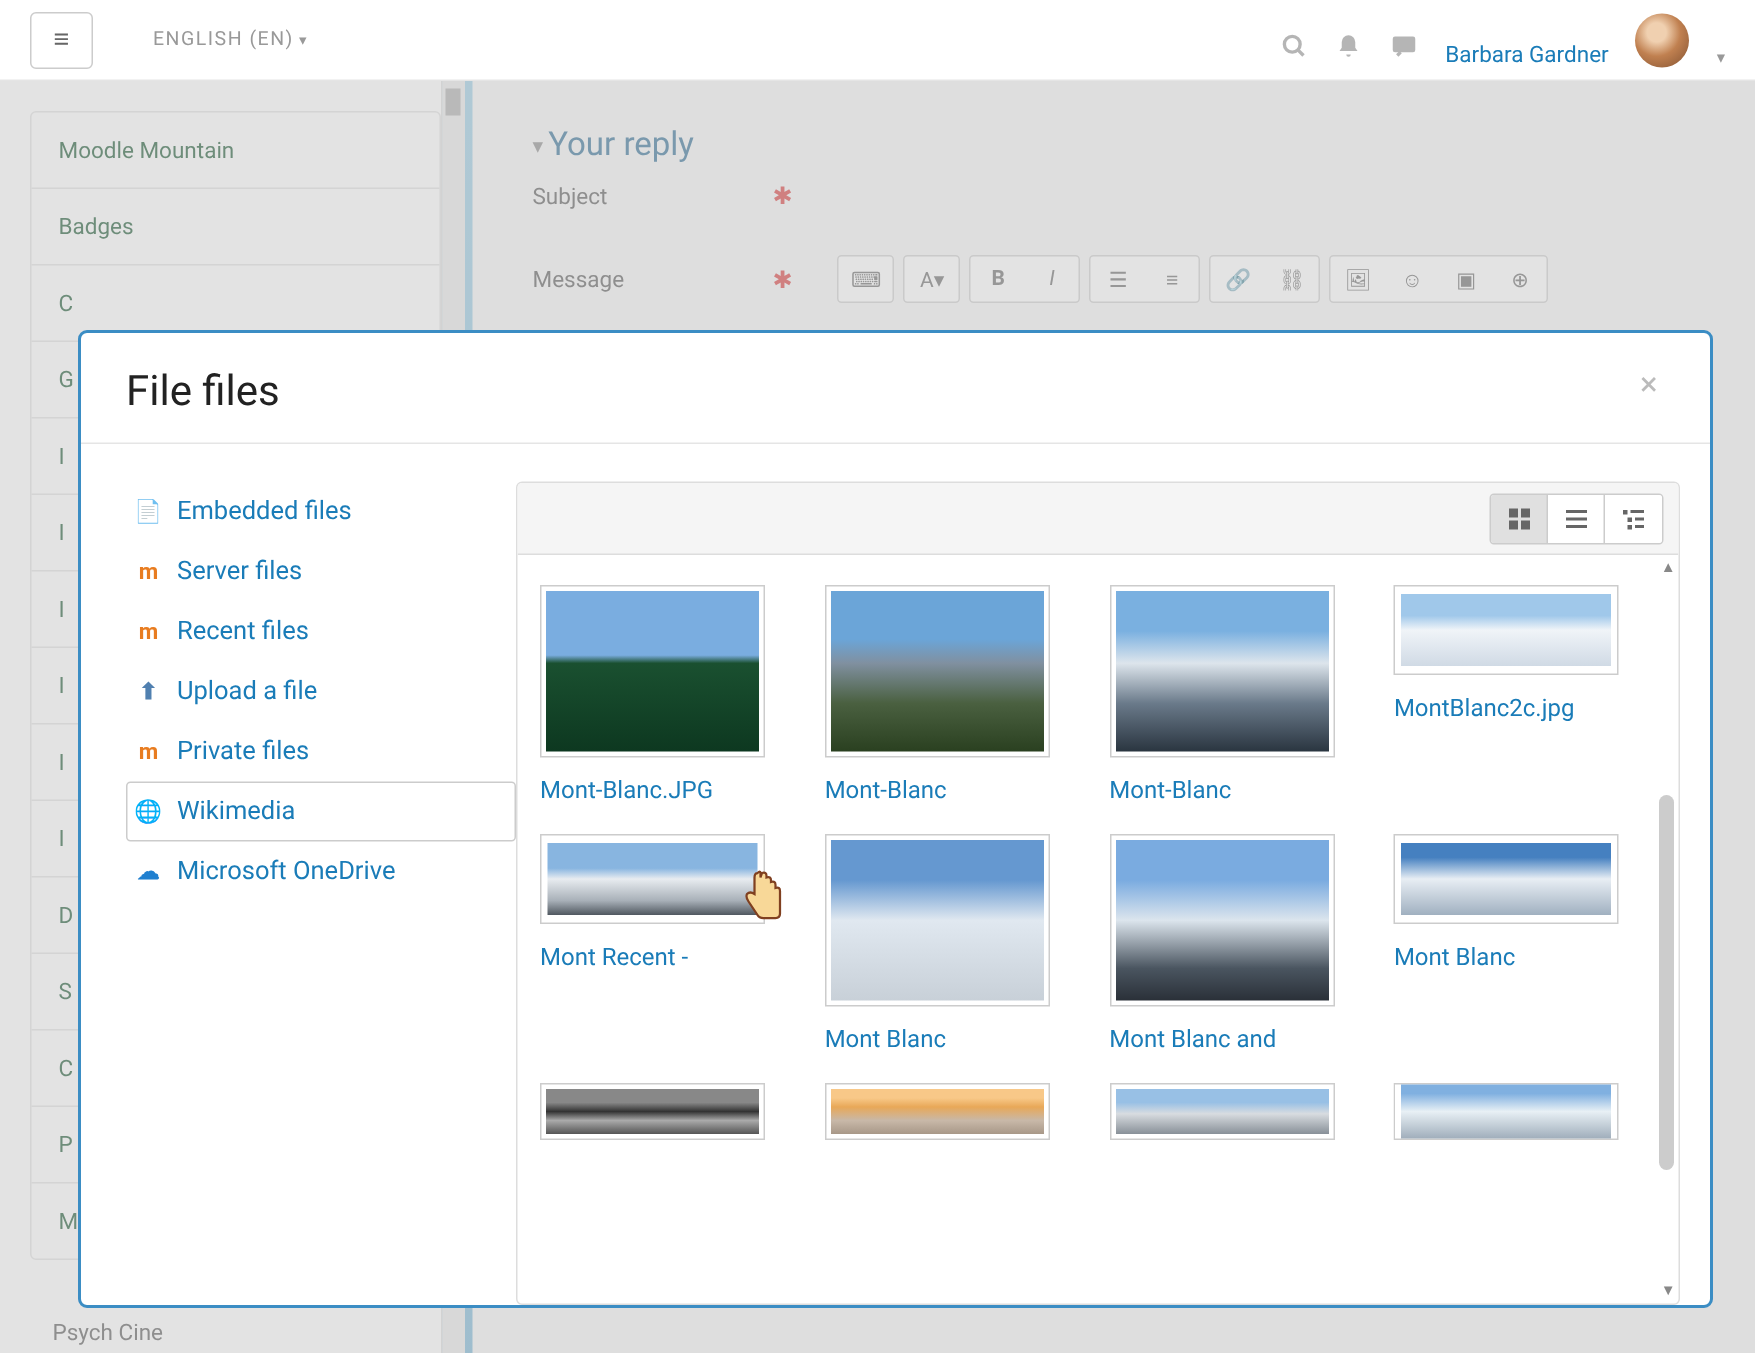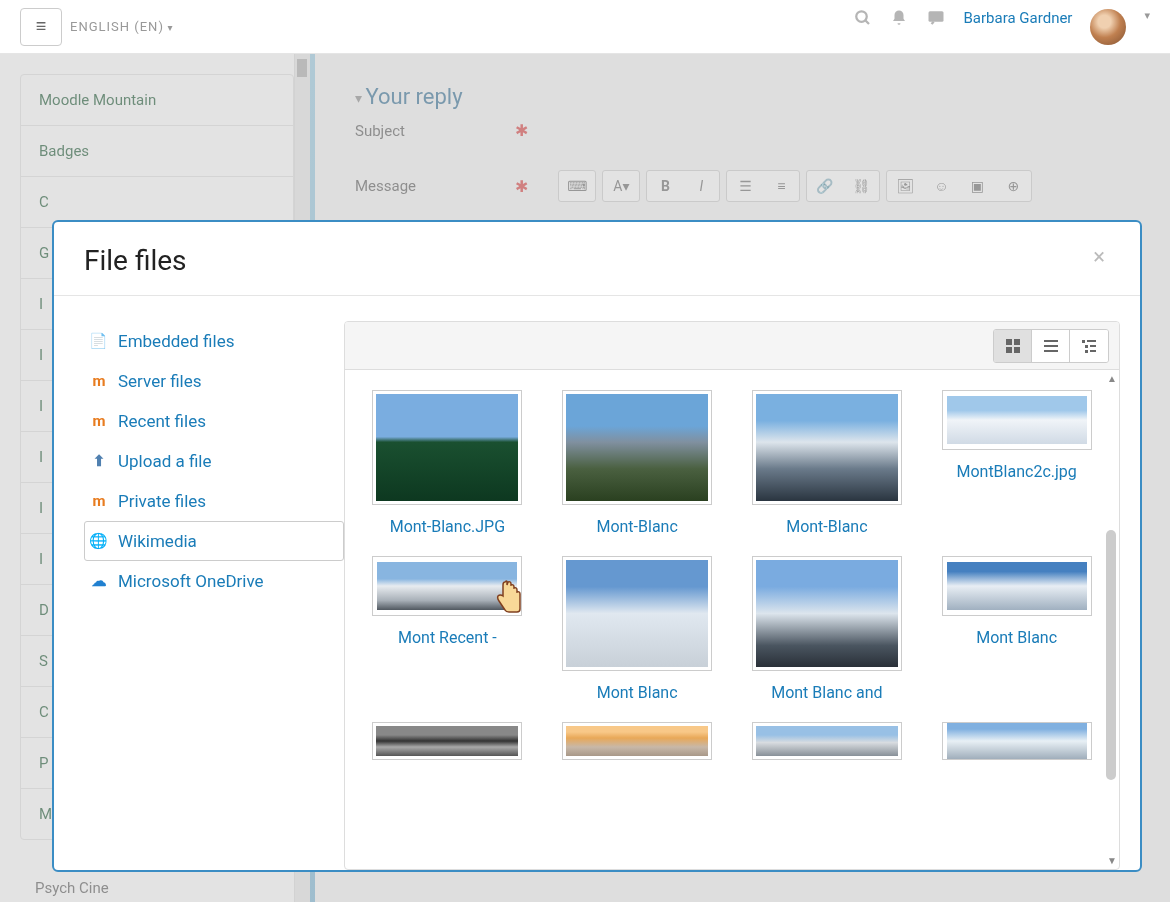--- a/index.html
+++ b/index.html
@@ -26,31 +26,31 @@
       border-radius: 4px;
       background: #fff;
       display: flex;
       align-items: center;
       justify-content: center;
       font-size: 18px;
       color: #666;
       cursor: pointer;
     }
     .lang-selector {
-      margin-left: 8px;
+      margin-left: 40px;
       color: #999;
       font-size: 13px;
       letter-spacing: 1px;
       cursor: pointer;
     }
     .lang-selector::after { content: " ▾"; font-size: 10px; }
     .topbar-right {
       margin-left: auto;
       display: flex;
-      align-items: flex-start;
+      align-items: flex-end;
       gap: 18px;
     }
     .top-icon {
       color: #b5b5b5;
       font-size: 18px;
       cursor: pointer;
     }
     .username {
       color: #1a7cb8;
       font-size: 15px;
@@ -283,21 +283,21 @@
       padding: 20px 15px;
     }
     .file-grid {
       display: grid;
       grid-template-columns: repeat(4, 1fr);
       gap: 20px 15px;
     }
     .file-item {
       display: flex;
       flex-direction: column;
-      align-items: center;
+      align-items: flex-start;
       cursor: pointer;
     }
     .thumb {
       width: 150px;
       height: 115px;
       border: 1px solid #ccc;
       padding: 3px;
       background: #fff;
       display: flex;
       align-items: center;

